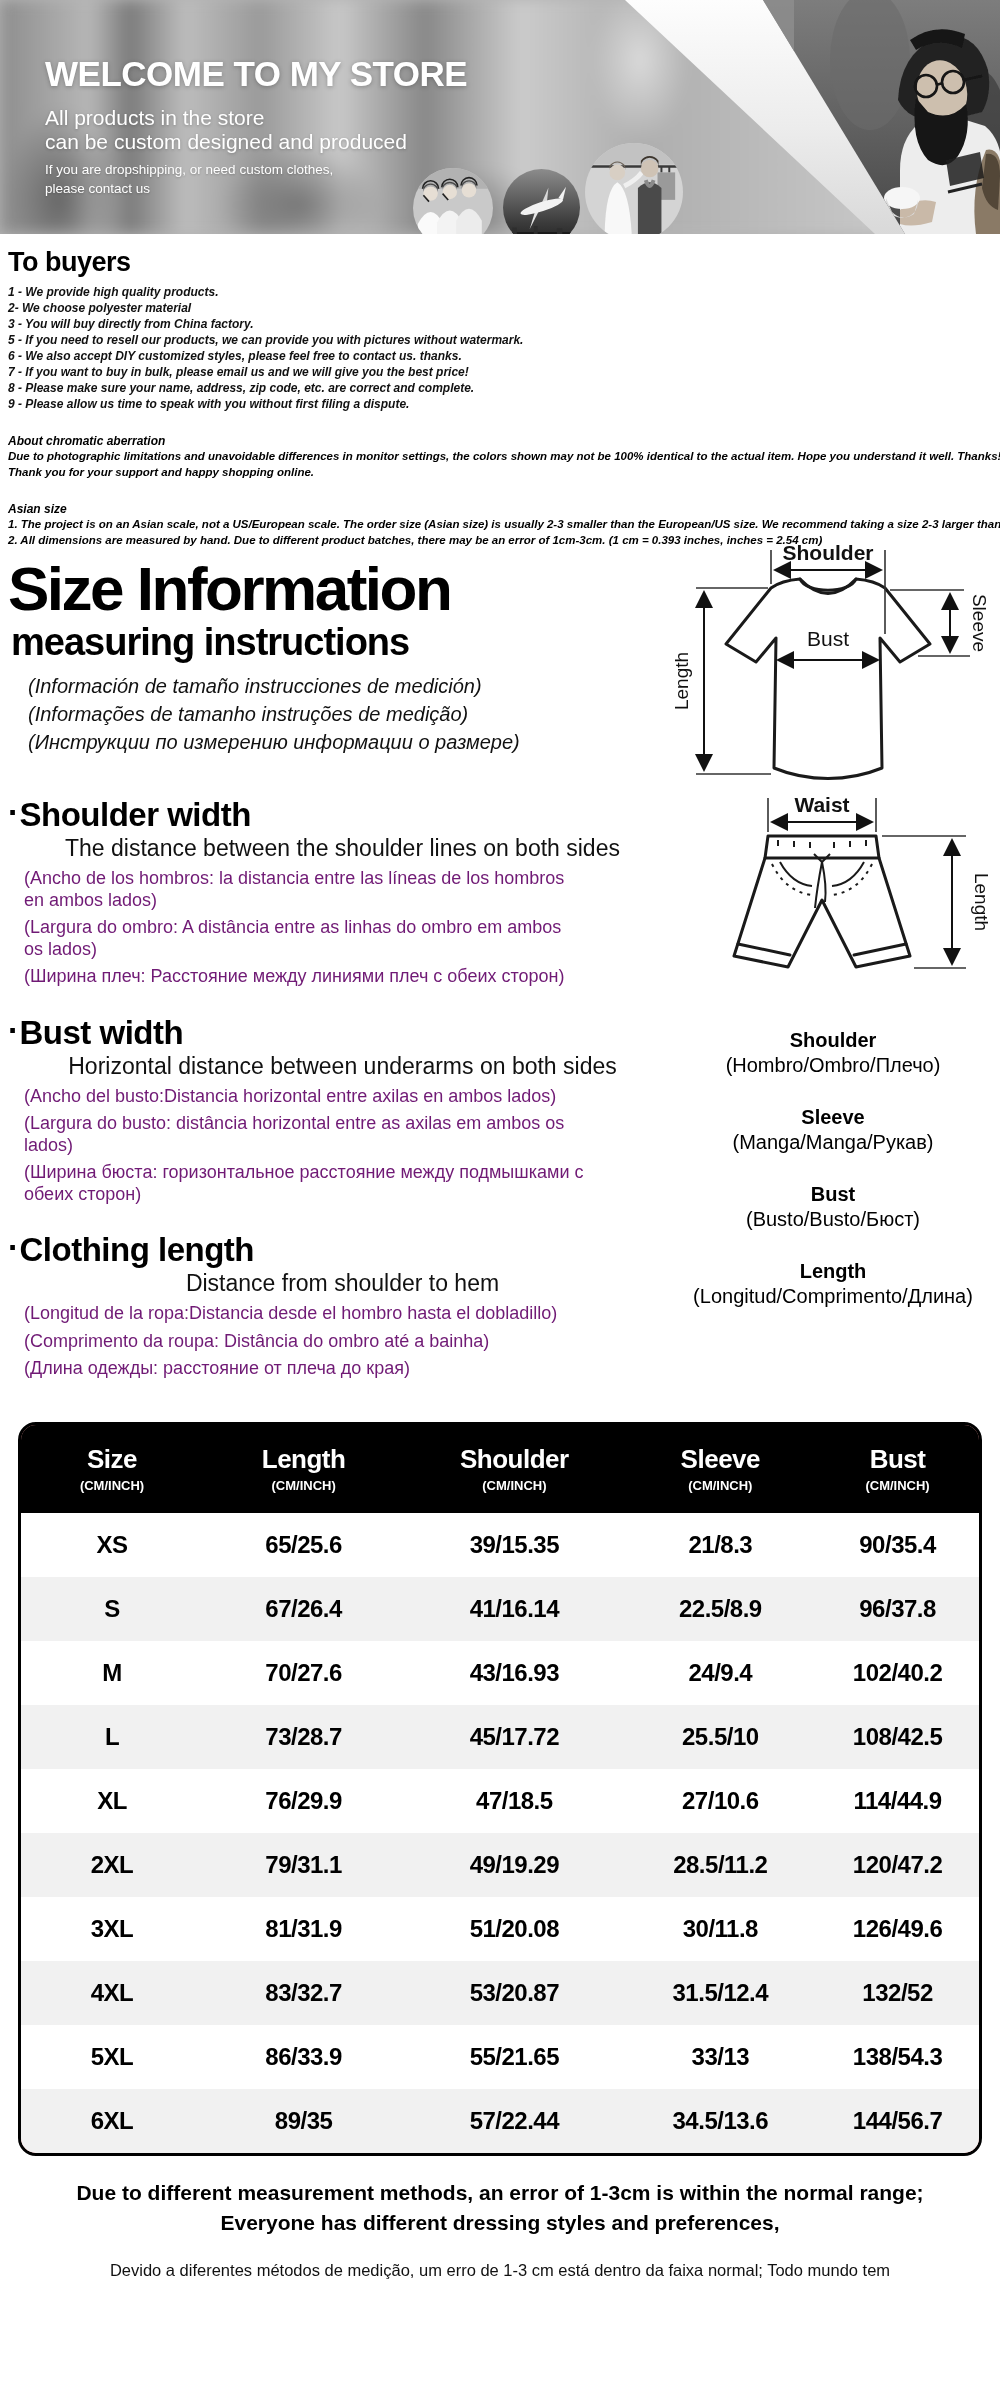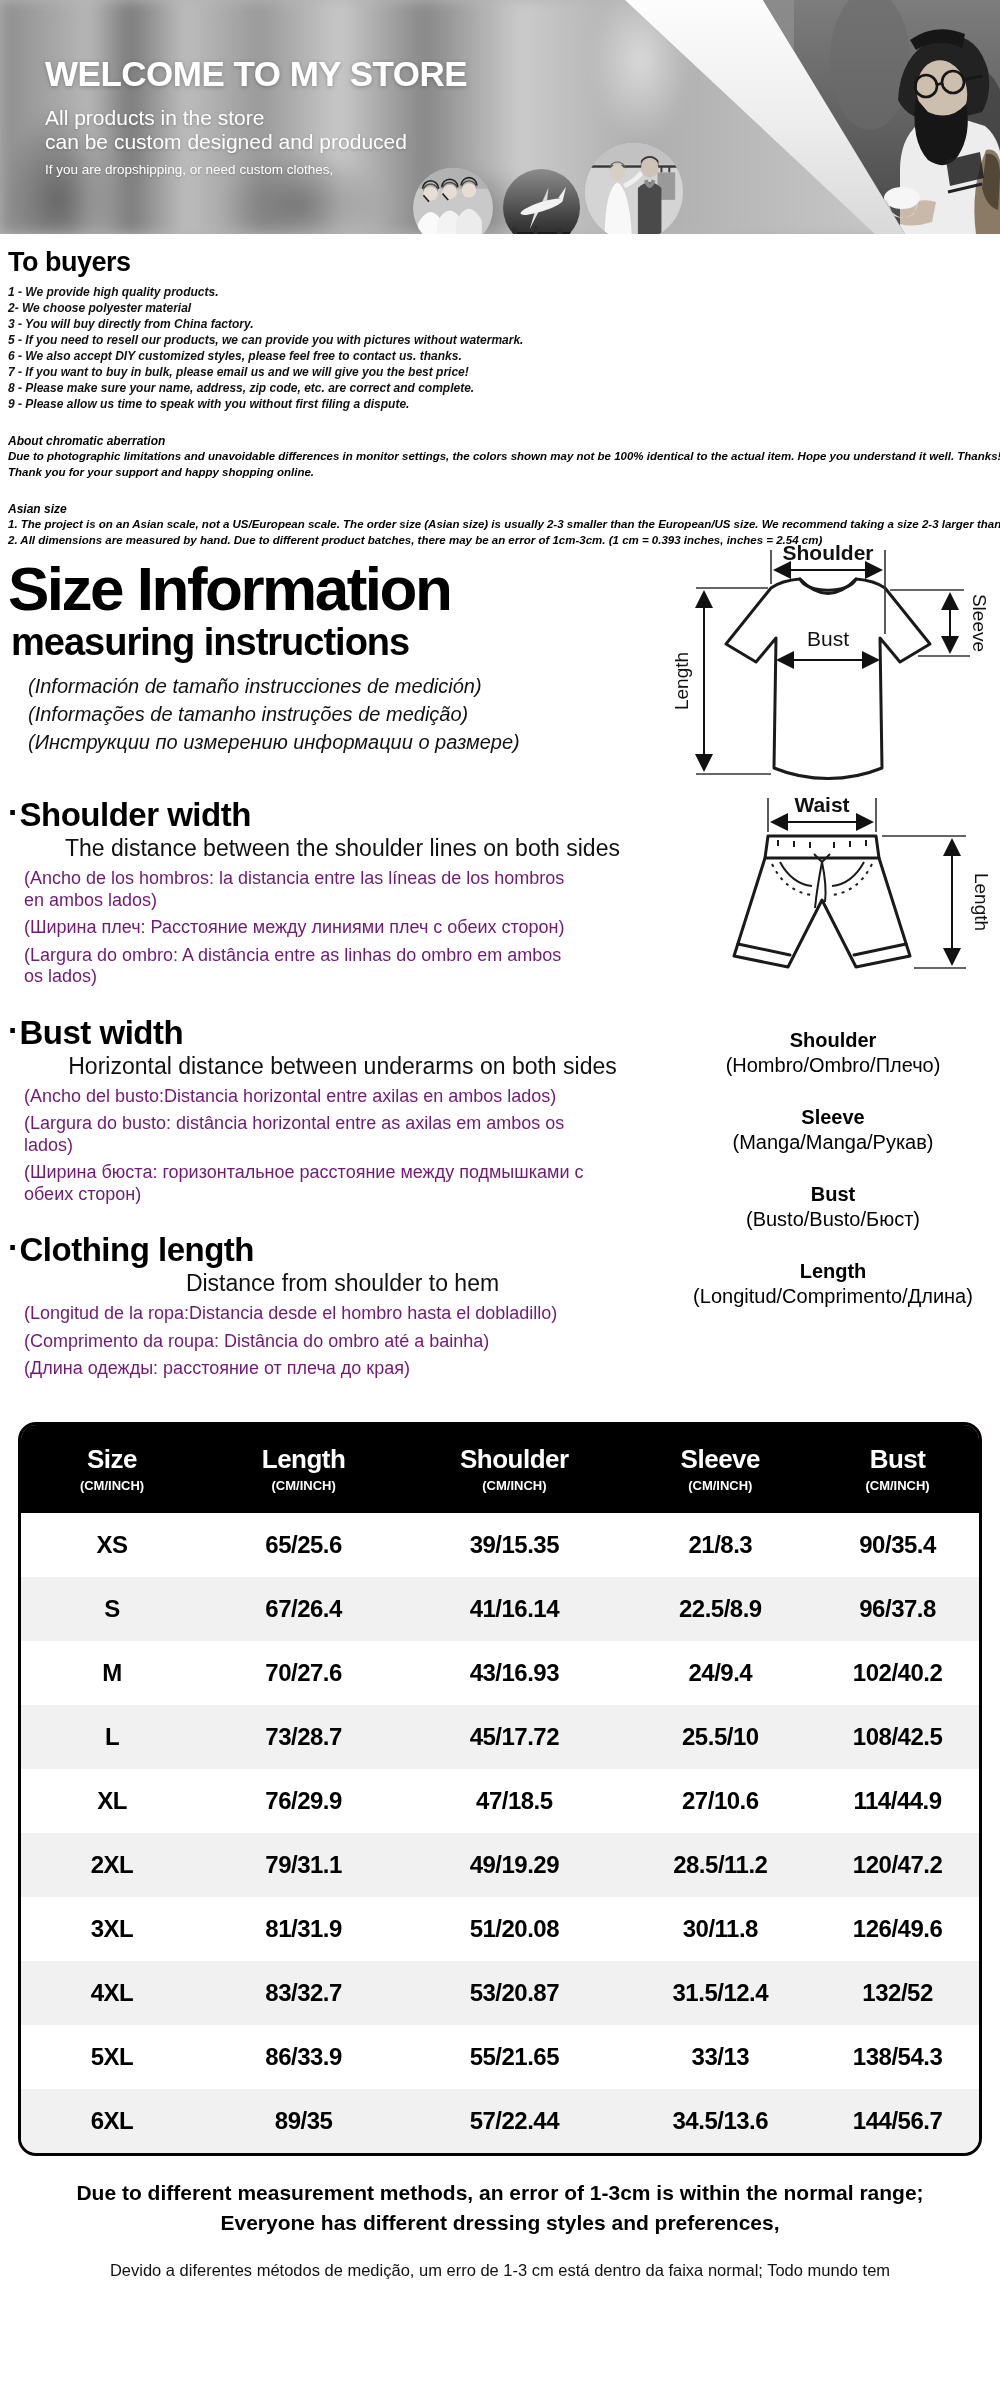--- a/index.html
+++ b/index.html
@@ -193,20 +193,21 @@
     </div>
 
     <div class="banner-text">
       <div class="banner-title">WELCOME TO MY STORE</div>
       <div class="banner-sub">
         <div>All products in the store</div>
         <div>can be custom designed and produced</div>
       </div>
       <div class="banner-note">
         <div>If you are dropshipping, or need custom clothes,</div>
+        <div>please contact us</div>
       </div>
     </div>
   </header>
 
   <div class="content">
 
     <section class="to-buyers">
       <h2 class="to-buyers-heading">To buyers</h2>
       <div class="buyer-list">
         <div class="buyer-item">1 - We provide high quality products.</div>
@@ -239,22 +240,22 @@
         <div class="size-trans">
           <div>(Información de tamaño instrucciones de medición)</div>
           <div>(Informações de tamanho instruções de medição)</div>
           <div>(Инструкции по измерению информации о размере)</div>
         </div>
 
         <div class="m-section first">
           <div class="m-heading"><span class="m-bullet">·</span><span>Shoulder width</span></div>
           <div class="m-desc">The distance between the shoulder lines on both sides</div>
           <div class="m-trans">(Ancho de los hombros: la distancia entre las líneas de los hombros en ambos lados)</div>
+          <div class="m-trans">(Largura do ombro: A distância entre as linhas do ombro em ambos os lados)</div>
           <div class="m-trans">(Ширина плеч: Расстояние между линиями плеч с обеих сторон)</div>
-          <div class="m-trans">(Largura do ombro: A distância entre as linhas do ombro em ambos os lados)</div>
         </div>
 
         <div class="m-section">
           <div class="m-heading"><span class="m-bullet">·</span><span>Bust width</span></div>
           <div class="m-desc">Horizontal distance between underarms on both sides</div>
           <div class="m-trans">(Ancho del busto:Distancia horizontal entre axilas en ambos lados)</div>
           <div class="m-trans">(Largura do busto: distância horizontal entre as axilas em ambos os lados)</div>
           <div class="m-trans">(Ширина бюста: горизонтальное расстояние между подмышками с обеих сторон)</div>
         </div>
 

